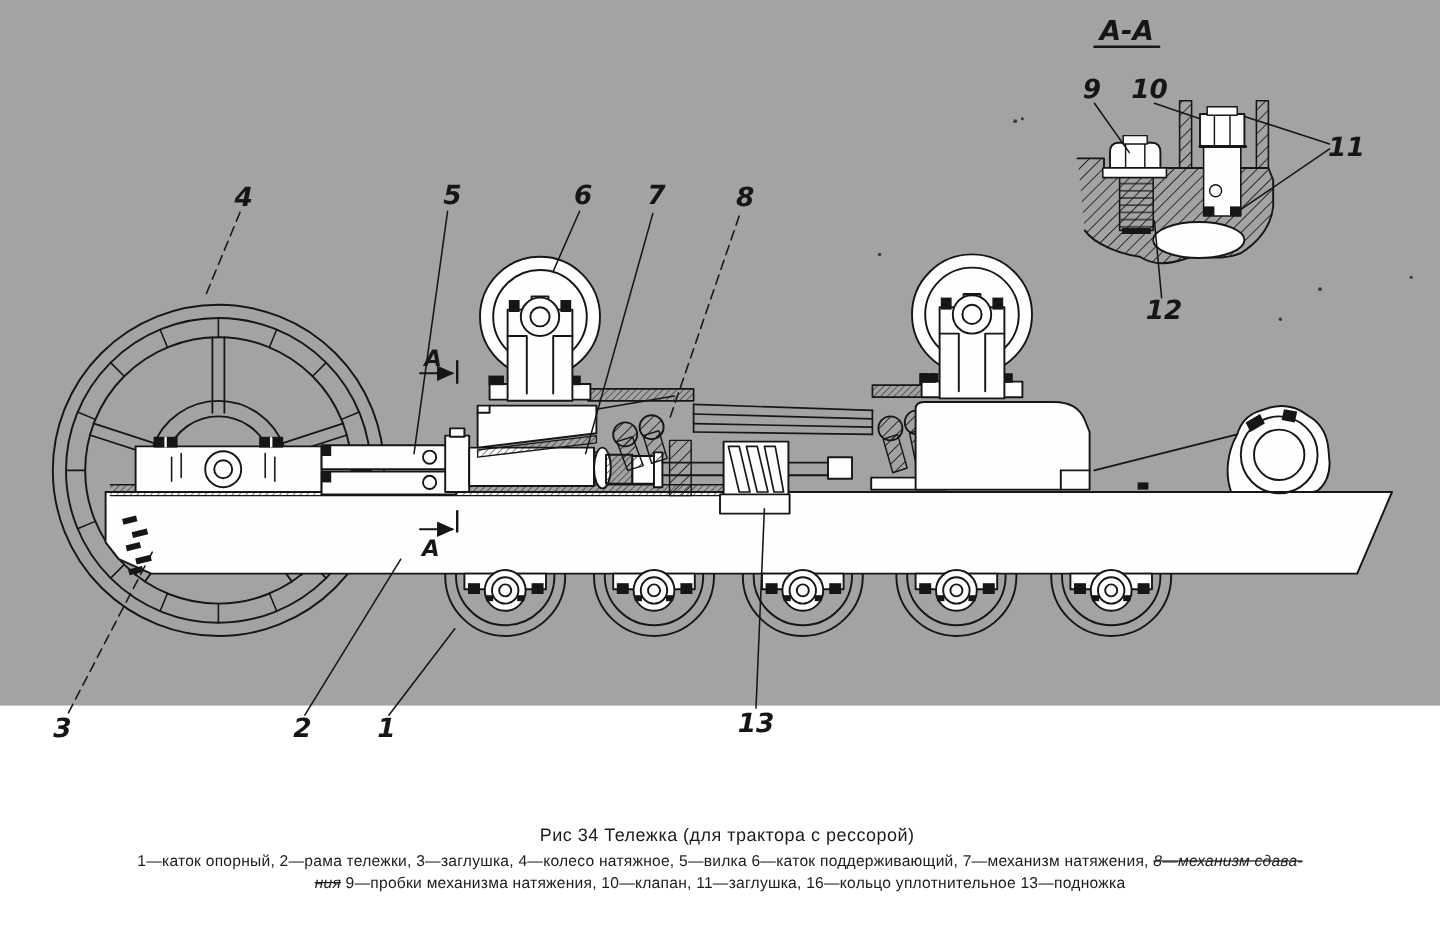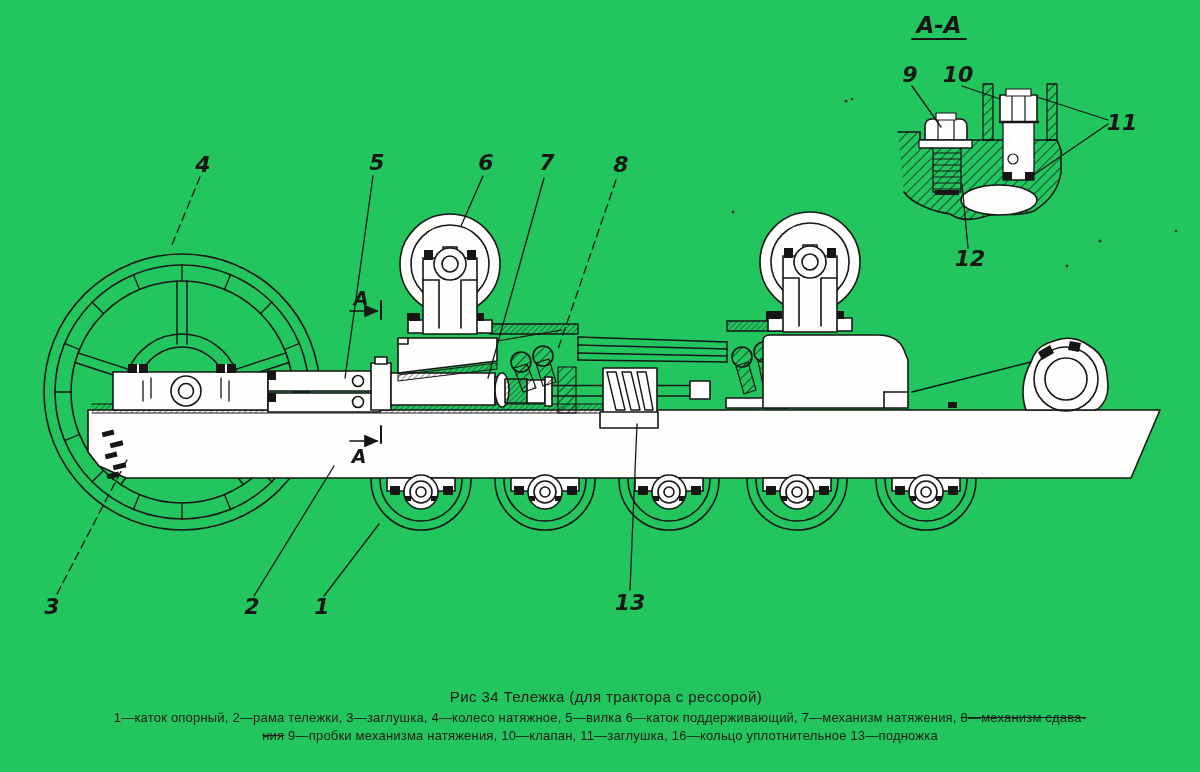--- a/index.html
+++ b/index.html
@@ -1,21 +1,21 @@
 <!DOCTYPE html>
 <html><head>
 <meta charset="utf-8">
 <style>
   html,body{margin:0;padding:0;background:#ffffff;width:1200px;height:772px;overflow:hidden;}
-  .page{position:relative;width:1200px;height:772px;background:#22c55e;font-family:"Liberation Sans",sans-serif;color:#1c1c1c;}
+  .page{position:relative;width:1200px;height:588px;background:#a3a3a3;font-family:"Liberation Sans",sans-serif;color:#1c1c1c;}
   svg text{font-family:"DejaVu Sans",sans-serif;font-weight:bold;font-style:italic;fill:#161616;}
   .caption{position:absolute;left:0;top:688px;width:1200px;text-align:center;}
   .caption .title{font-size:15px;letter-spacing:.4px;margin-bottom:4px;padding-left:12px;}
   .caption .legend-line{font-size:13px;line-height:18px;letter-spacing:.2px;}
-  .struck{text-decoration:line-through;}
+  .struck{text-decoration:line-through;font-style:italic;}
 </style>
 </head>
 <body>
 
 <div class="page">
 
 <svg width="1200" height="686" viewBox="0 0 1200 686" xmlns="http://www.w3.org/2000/svg">
   <defs>
     <pattern id="hatch" width="7" height="7" patternTransform="rotate(45)" patternUnits="userSpaceOnUse">
       <line x1="0" y1="0" x2="0" y2="7" stroke="#161616" stroke-width="1.4"></line>

